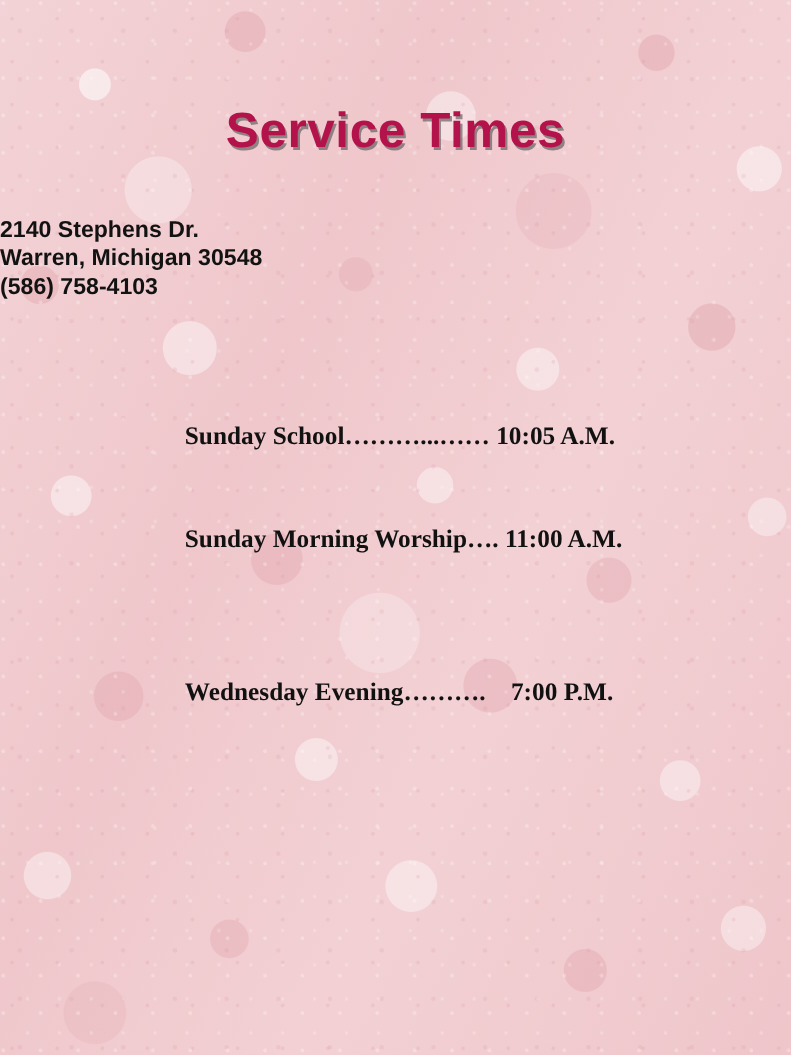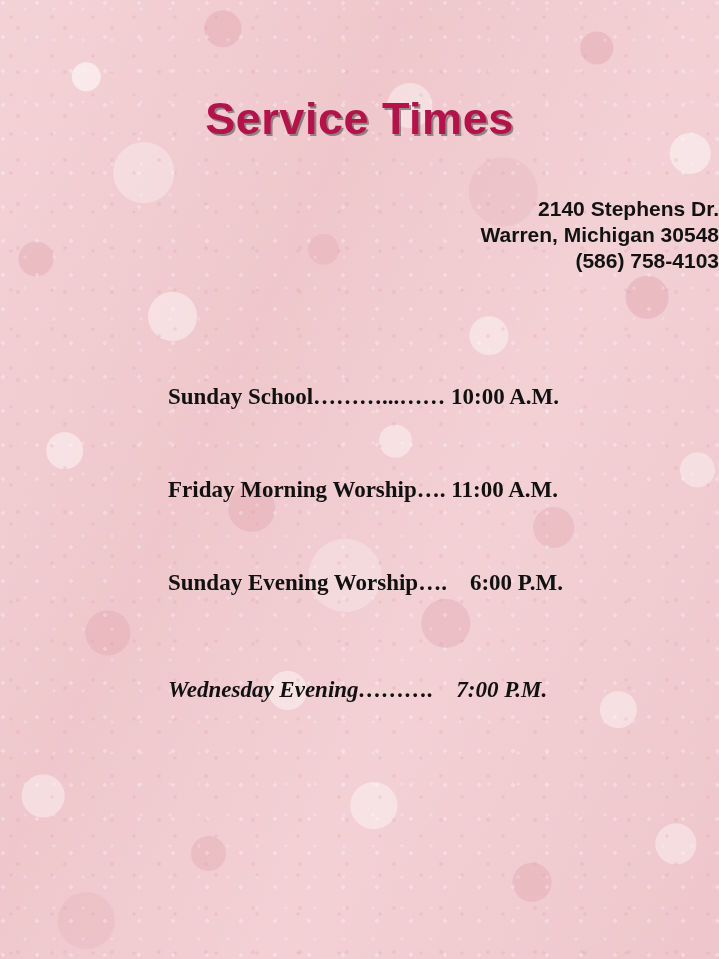--- a/index.html
+++ b/index.html
@@ -87,60 +87,59 @@
     letter-spacing: 0.5px;
     text-shadow: 2px 2px 0 rgba(90,90,90,0.65);
     white-space: nowrap;
   }
 
   .address-block {
     position: absolute;
     top: 196px;
     left: 0;
     width: 719px;
-    text-align: right;
+    text-align: left;
     font-family: "Liberation Sans", sans-serif;
     font-size: 21px;
     font-weight: bold;
     color: #121212;
     line-height: 26px;
   }
   .address-line { display: block; }
 
   .times-block {
     position: absolute;
     top: 319px;
     left: 168px;
     font-family: "Liberation Serif", serif;
     font-size: 23px;
     font-weight: bold;
     color: #111111;
     line-height: 31px;
     white-space: pre;
   }
   .time-row { display: block; }
-  .time-row.spacer-above { margin-top: 14px; font-style: italic; }
+  .time-row.spacer-above { margin-top: 46px; }
 </style>
 </head>
 <body>
 
 <div id="page">
   <div id="speckle"></div>
 </div>
 
 <div id="content">
 
   <div class="title">Service Times</div>
 
   <div class="address-block">
     <span class="address-line">2140 Stephens Dr.</span>
     <span class="address-line">Warren, Michigan 30548</span>
     <span class="address-line">(586) 758-4103</span>
   </div>
 
   <div class="times-block">
-    <span class="time-row">Sunday School………...…… 10:00 A.M.</span>
-    <span class="time-row">Friday Morning Worship…. 11:00 A.M.</span>
-    <span class="time-row">Sunday Evening Worship….    6:00 P.M.</span>
+    <span class="time-row">Sunday School………...…… 10:05 A.M.</span>
+    <span class="time-row">Sunday Morning Worship…. 11:00 A.M.</span>
     <span class="time-row spacer-above">Wednesday Evening……….    7:00 P.M.</span>
   </div>
 
 </div>
 
 </body></html>

